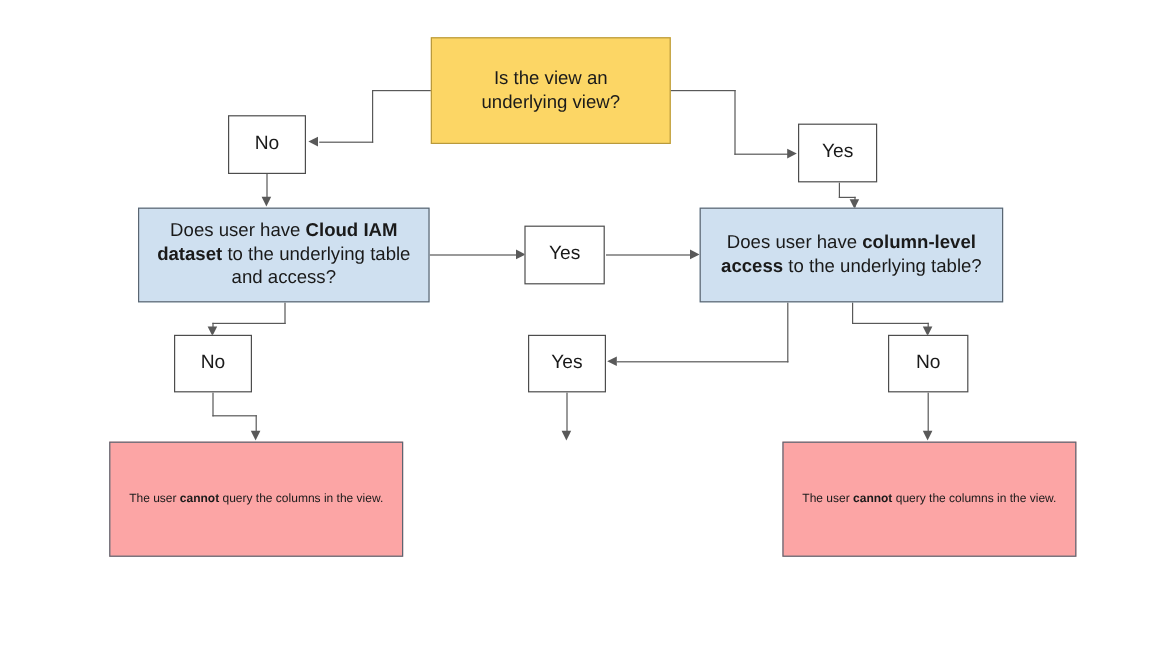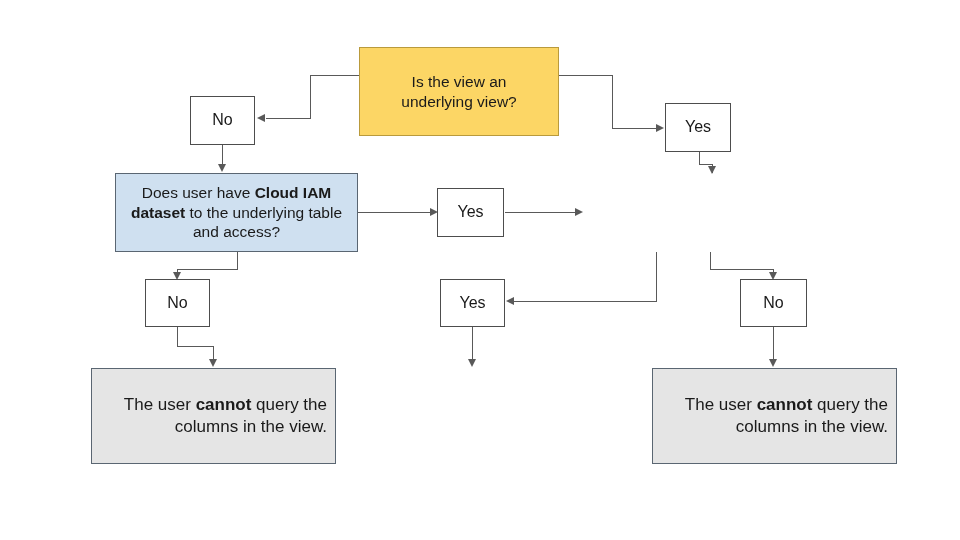--- a/index.html
+++ b/index.html
@@ -27,37 +27,35 @@
     z-index: 2;
   }
   .node .txt {
     padding: 0 8px;
     width: 100%;
   }
   .decision-yellow {
     background: #fcd665;
     border: 1px solid #b99a3c;
     font-size: 15.5px;
-    margin-top: 16px;
   }
   .decision-blue {
     background: #cfe0f0;
     border: 1px solid #5a6672;
     font-size: 15.5px;
   }
   .small-box {
     background: #ffffff;
     border: 1px solid #4d4d4d;
     font-size: 16px;
   }
   .terminal-gray {
-    background: #e5e5e5;
+    background: #fca5a5;
     border: 1px solid #5a6672;
-    font-size: 17px;
-    text-align: right;
+    font-size: 10px;
   }
   .terminal-green {
     background: #d9e7cd;
     border: 1px solid #5a6672;
     font-size: 15.5px;
   }
   .node b { font-weight: bold; }
 
   
   .seg {
@@ -161,20 +159,25 @@
   <div class="node decision-blue" style="left:115px; top:173px; width:243px; height:79px;">
     <div class="txt">
       <span>Does user have </span><b>Cloud IAM</b><span> </span><b>dataset</b><span> to the underlying table and access?</span>
     </div>
   </div>
 
   <div class="node small-box" style="left:437px; top:188px; width:67px; height:49px;">
     <span class="txt">Yes</span>
   </div>
 
+  <div class="node decision-blue" style="left:583px; top:173px; width:253px; height:79px;">
+    <div class="txt">
+      <span>Does user have </span><b>column-level access</b><span> to the underlying table?</span>
+    </div>
+  </div>
 
   <div class="node small-box" style="left:145px; top:279px; width:65px; height:48px;">
     <span class="txt">No</span>
   </div>
 
   <div class="node small-box" style="left:440px; top:279px; width:65px; height:48px;">
     <span class="txt">Yes</span>
   </div>
 
   <div class="node small-box" style="left:740px; top:279px; width:67px; height:48px;">

